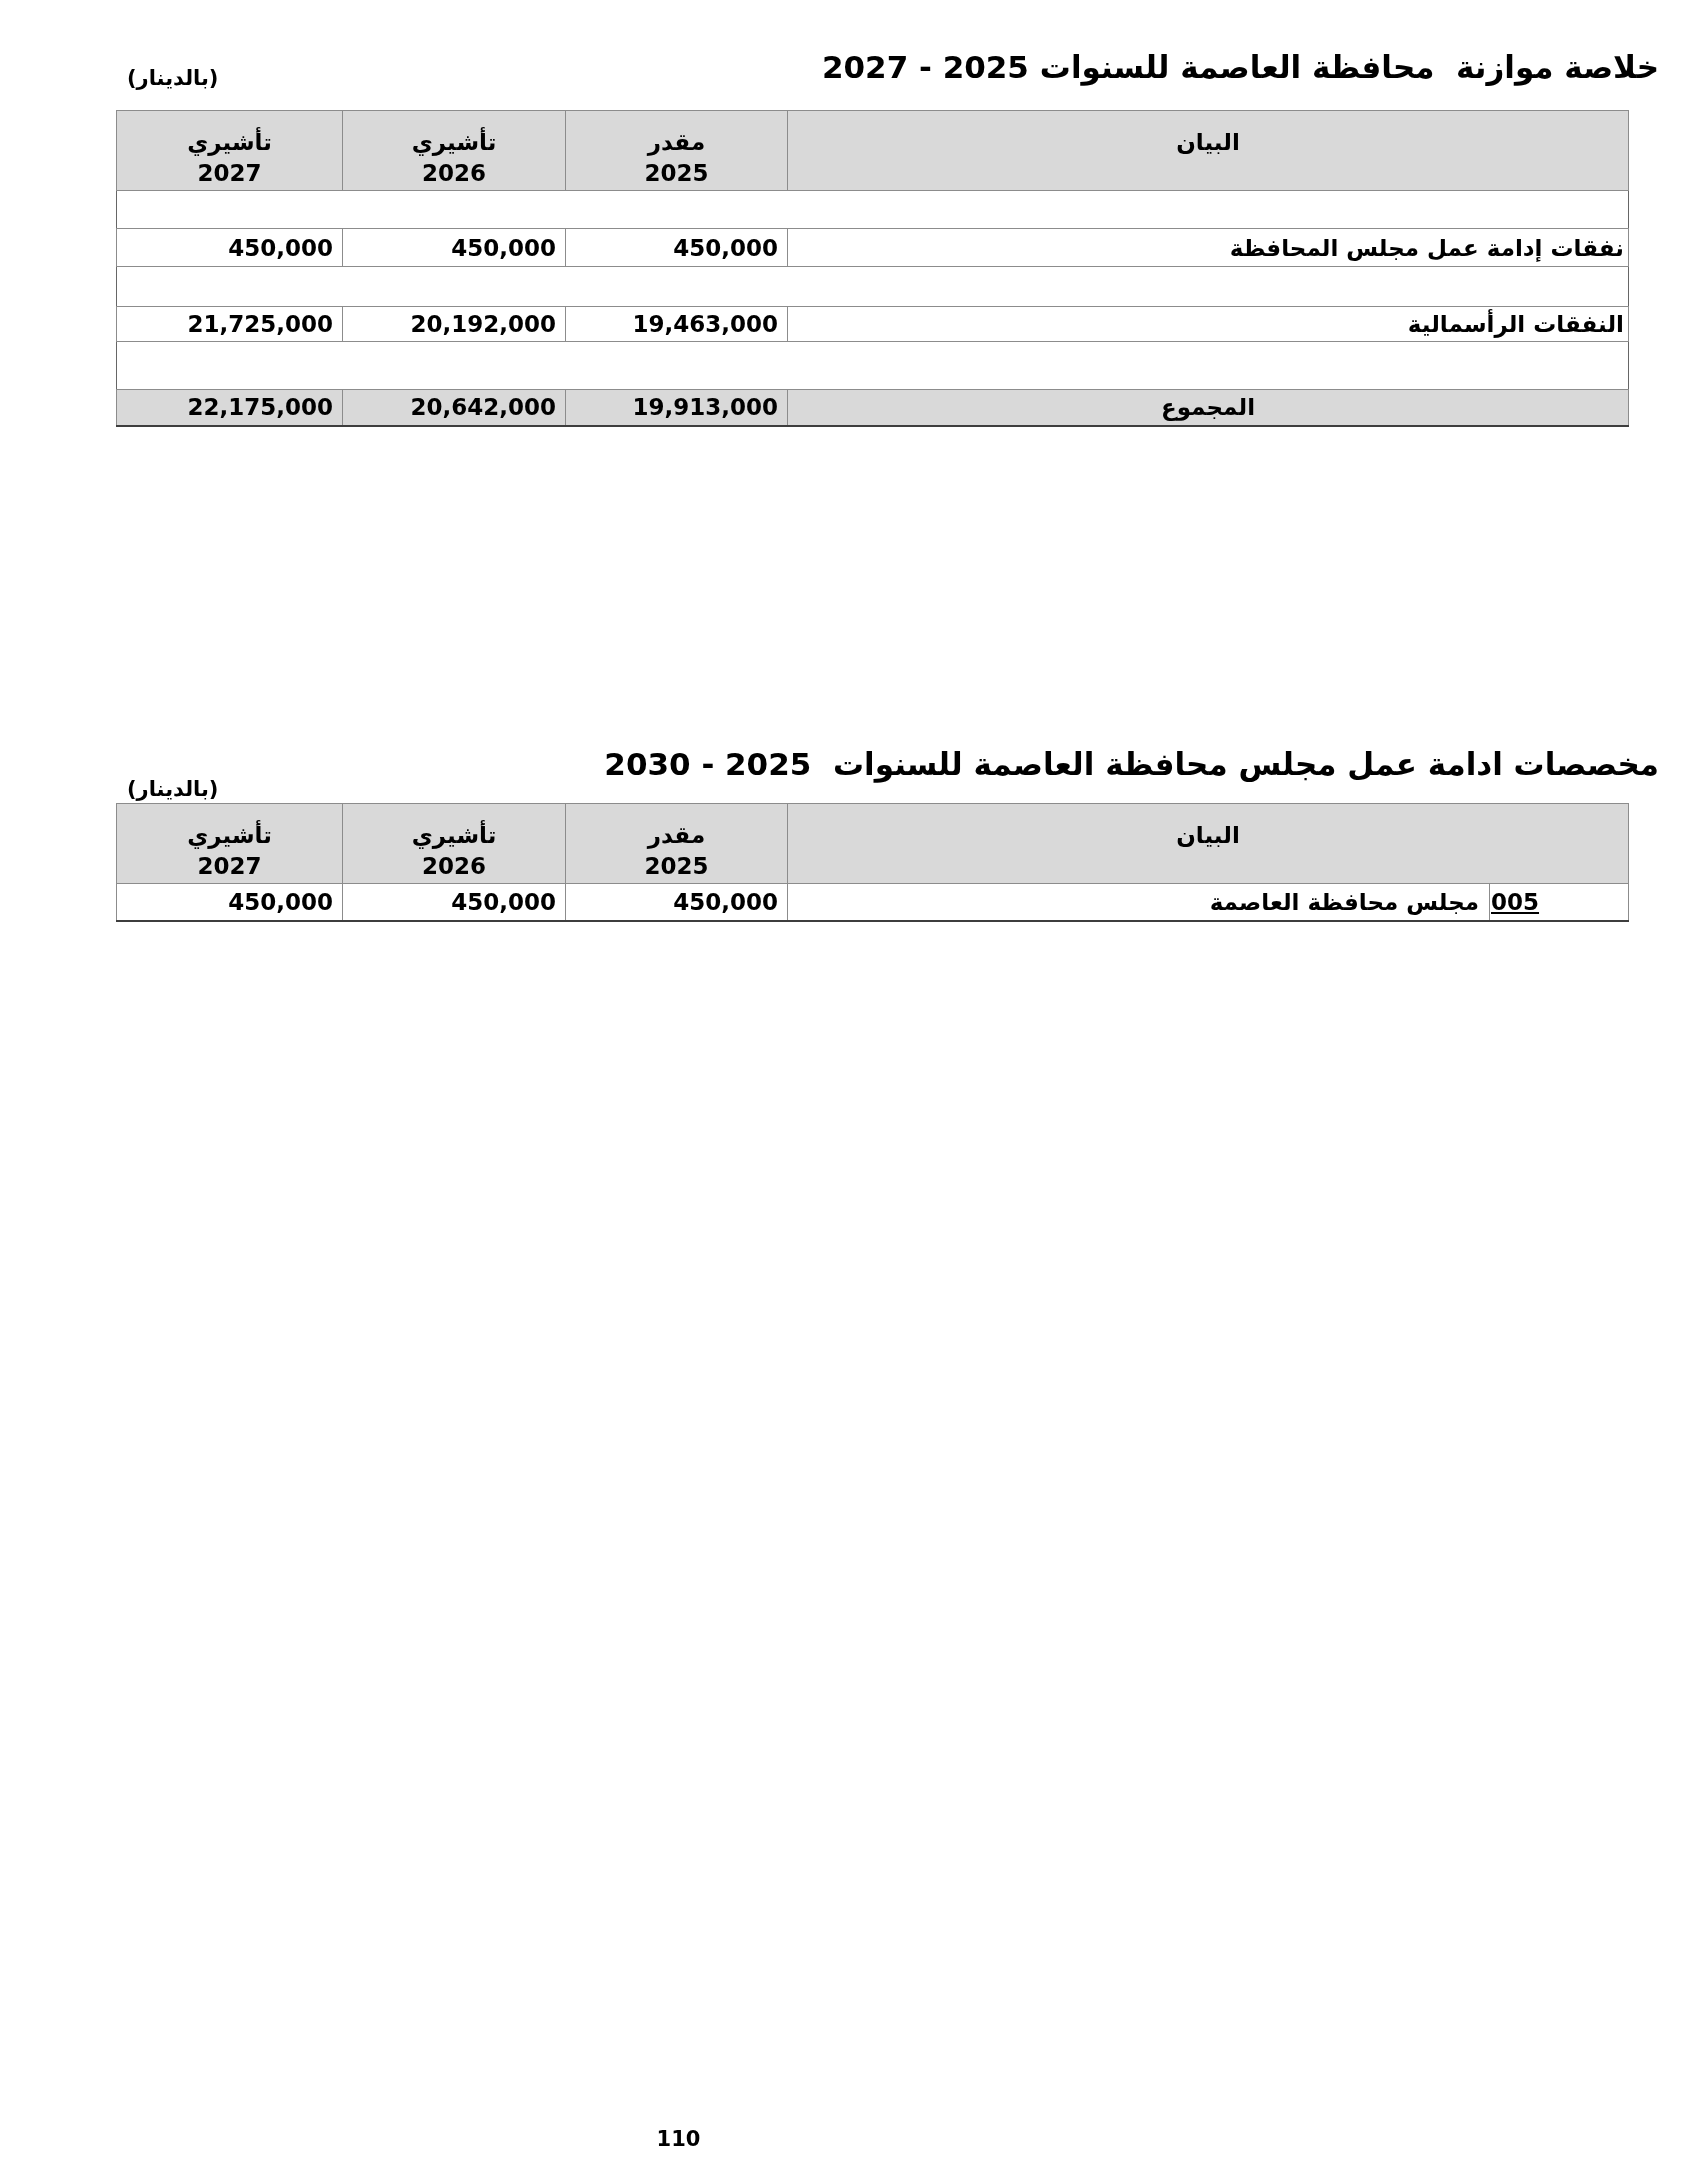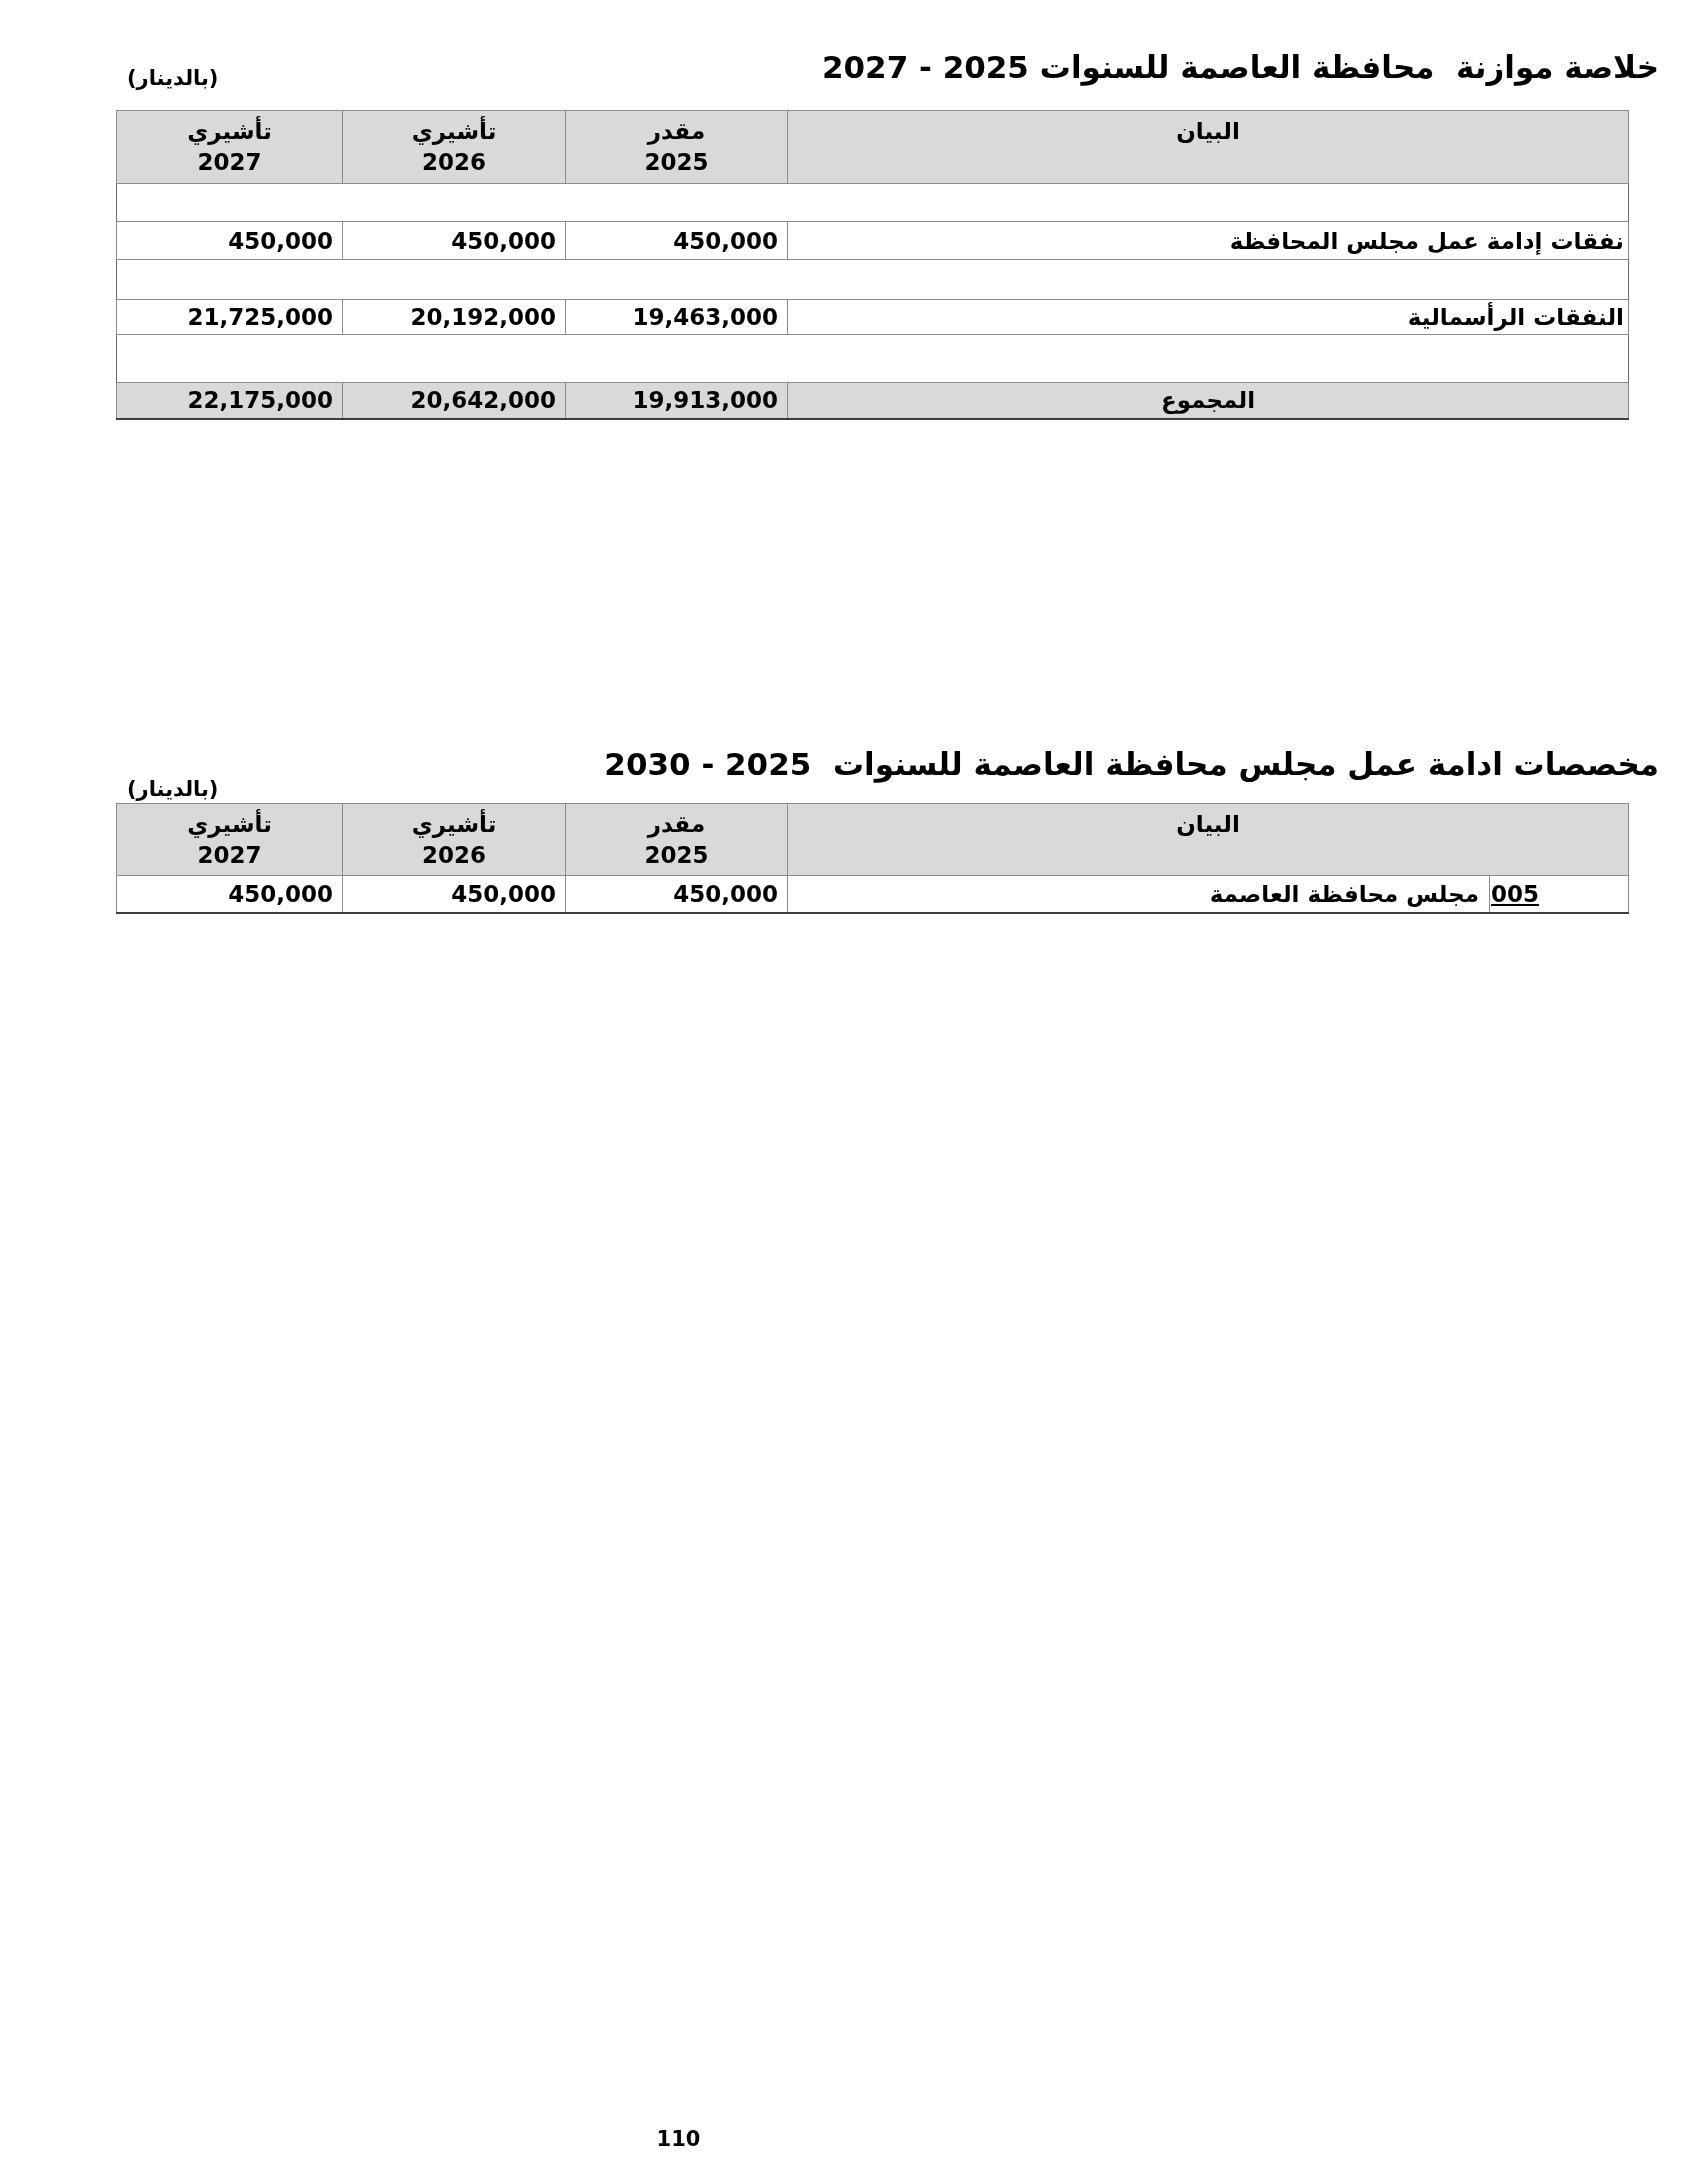--- a/index.html
+++ b/index.html
@@ -61,21 +61,21 @@
   }
   table.budget-table {
     border: 1px solid #666666;
     border-bottom: 2px solid #3e3e3e;
   }
 
   tr.head th {
     background: #d9d9d9;
     vertical-align: top;
     text-align: center;
-    padding-top: 5px;
+    padding-top: 16px;
     font-weight: bold;
   }
   tr.head .hline { display: block; line-height: 31px; }
 
   tr.spacer td { border-left: none; border-right: none; }
 
   td.num {
     text-align: right;
     padding-right: 9px;
     padding-left: 4px;

